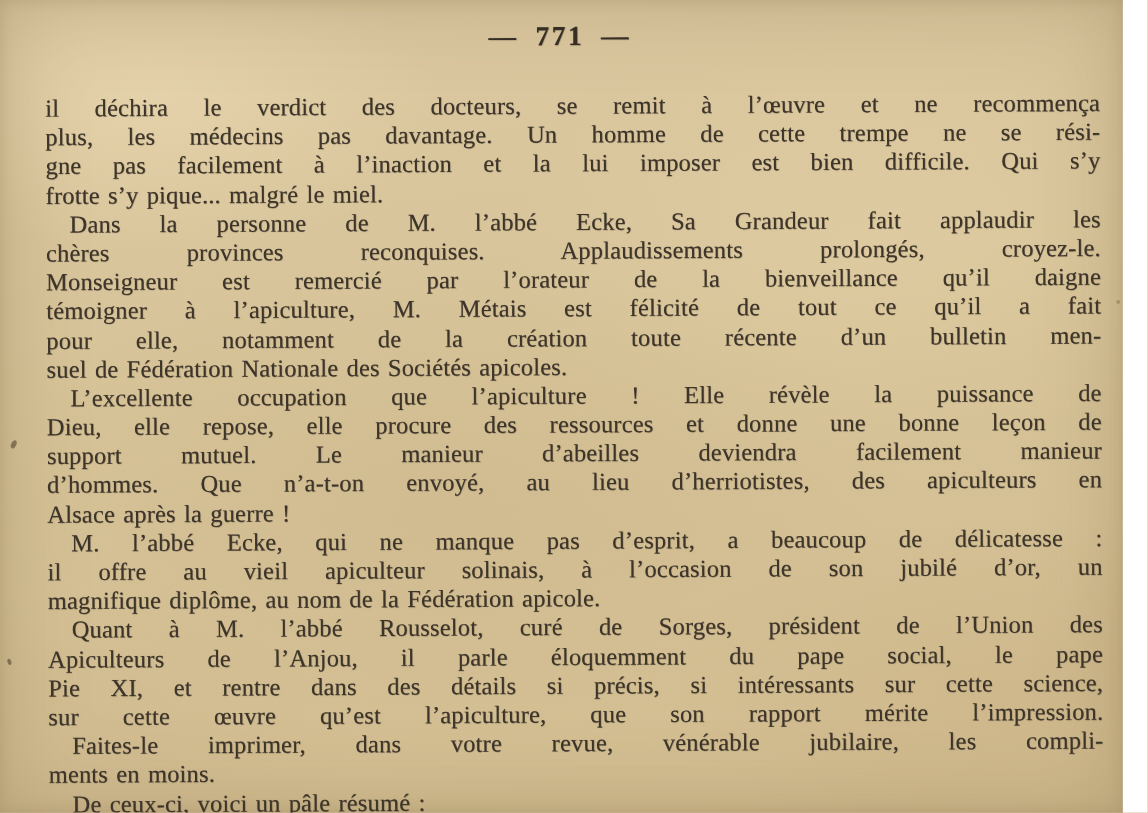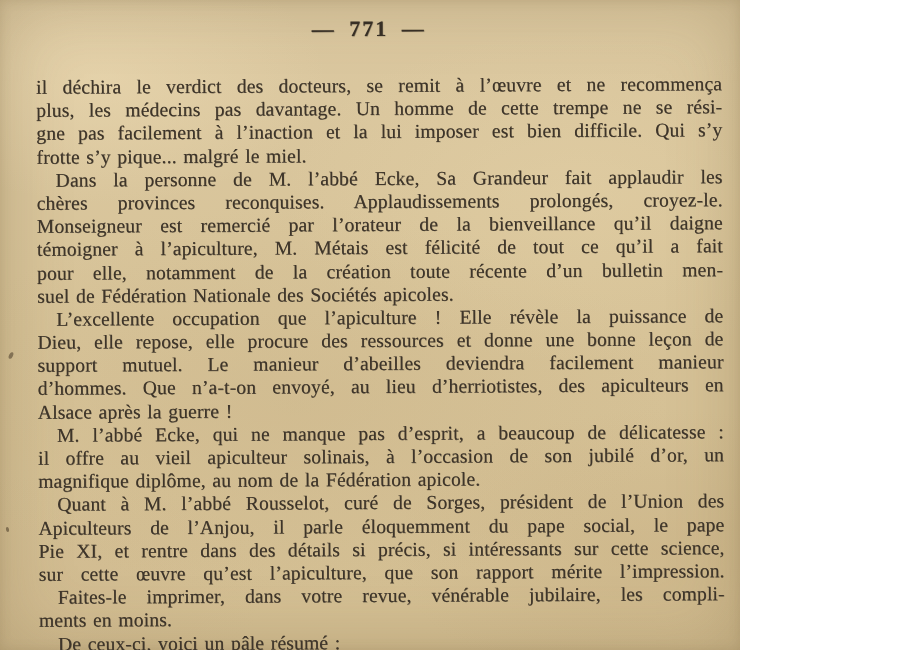--- a/index.html
+++ b/index.html
@@ -7,21 +7,21 @@
     padding: 0;
   }
   body {
     width: 918px;
     height: 650px;
     overflow: hidden;
     font-family: "Liberation Serif", "DejaVu Serif", serif;
   }
   .page {
     position: relative;
-    width: 740px;
+    width: 898px;
     height: 650px;
     overflow: hidden;
     background-color: #d8c49b;
     background-image:
       radial-gradient(ellipse 320px 180px at 14% 12%, rgba(240, 222, 182, 0.45), rgba(240,222,182,0) 70%),
       radial-gradient(ellipse 420px 240px at 78% 30%, rgba(233, 214, 172, 0.35), rgba(233,214,172,0) 70%),
       radial-gradient(ellipse 500px 260px at 40% 62%, rgba(198, 175, 132, 0.30), rgba(198,175,132,0) 75%),
       radial-gradient(ellipse 380px 200px at 90% 85%, rgba(196, 171, 126, 0.35), rgba(196,171,126,0) 72%),
       radial-gradient(ellipse 300px 160px at 8% 90%, rgba(205, 182, 140, 0.40), rgba(205,182,140,0) 70%),
       linear-gradient(173deg, #dcc9a2 0%, #d7c398 45%, #d2bd91 100%);

